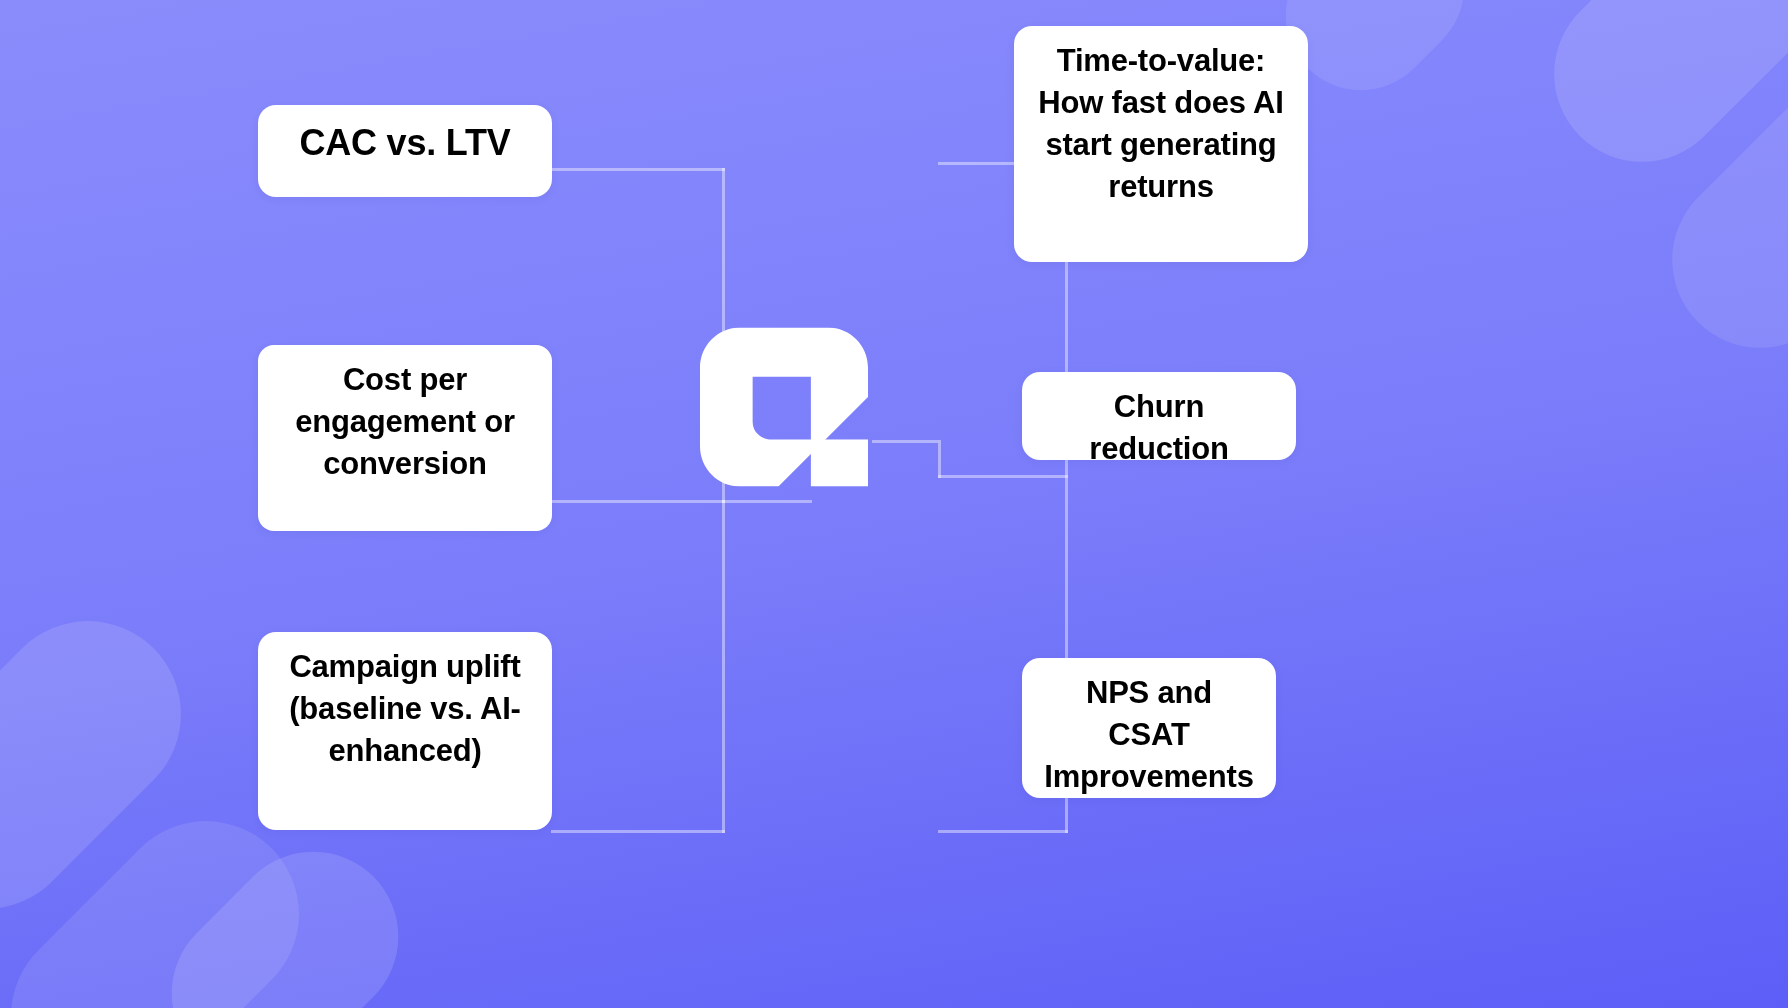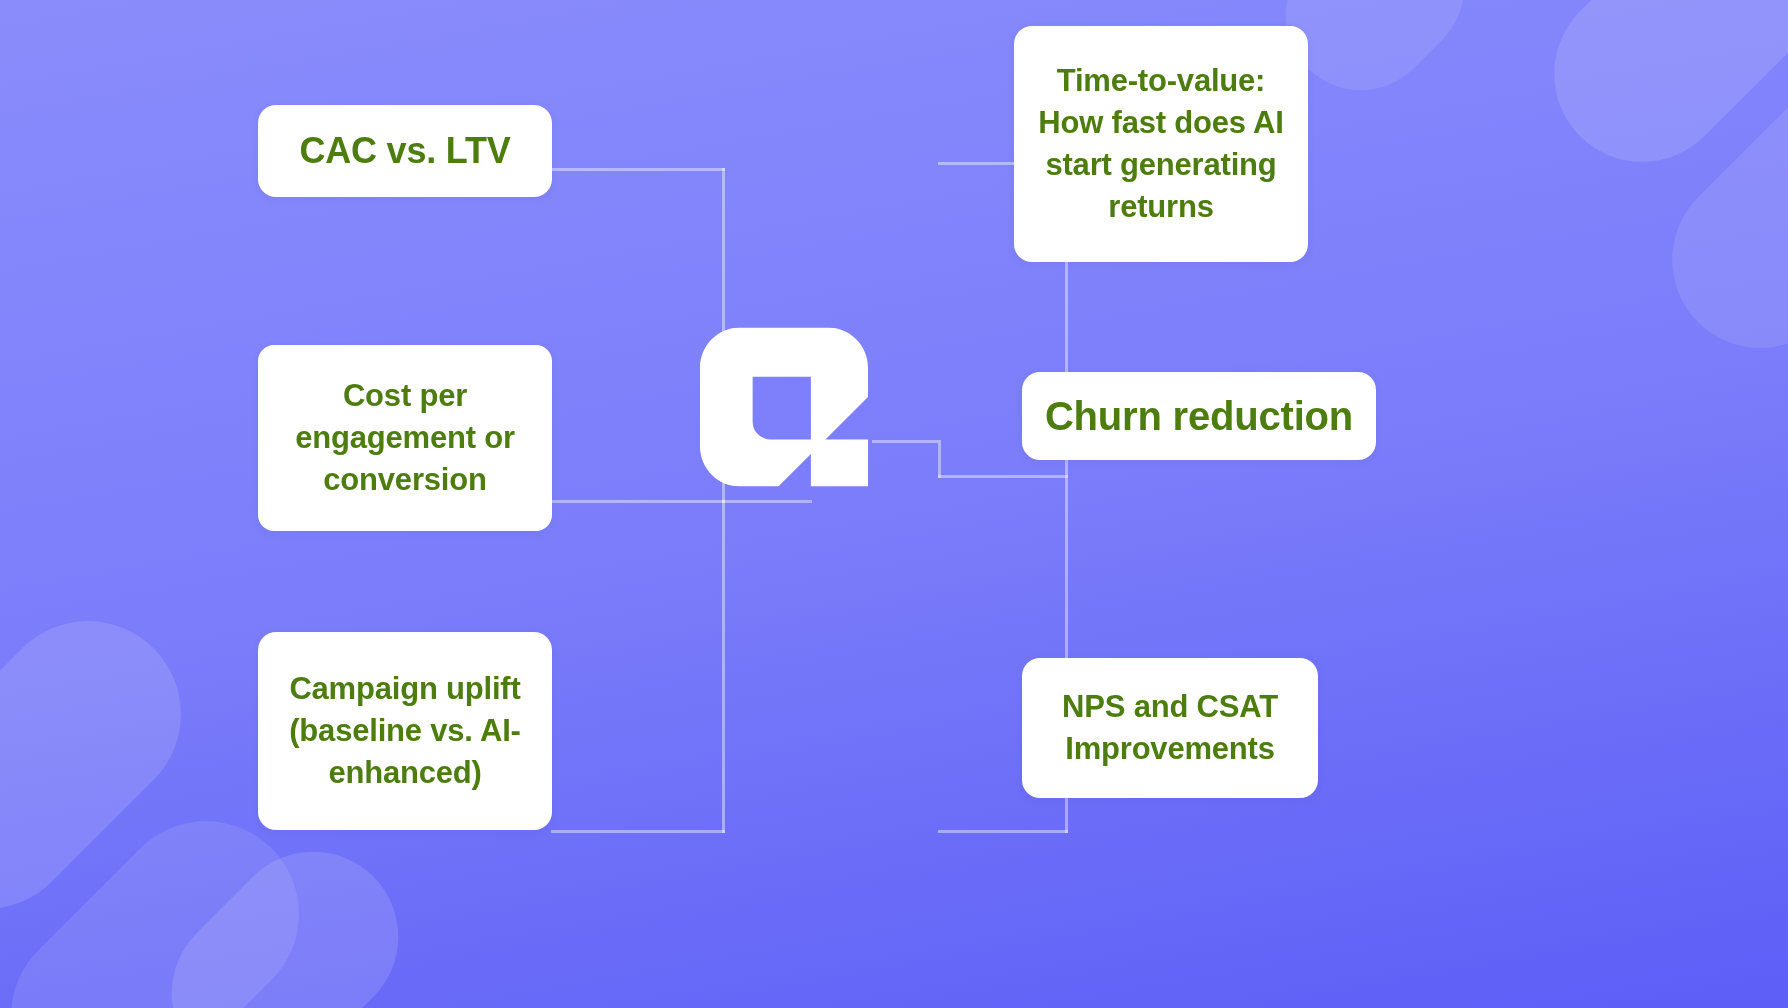--- a/index.html
+++ b/index.html
@@ -58,39 +58,38 @@
   #lead-right-top  { left:938px;  top:162px; width:130px; }
   #lead-right-bot  { left:938px;  top:830px; width:130px; }
   #connect-mid-r   { left:938px;  top:440px; height:38px; width:3px; }
 
   
   .card {
     position:absolute;
     background:#ffffff;
     border-radius:18px;
     display:flex;
-    align-items:center;
     justify-content:center;
     text-align:center;
-    color:#4d7c0f;
+    color:#000000;
     font-weight:700;
     line-height:1.36;
     letter-spacing:-0.2px;
     padding:14px 20px;
     box-shadow:0 2px 10px rgba(40,40,120,0.06);
   }
   .card .txt { white-space:pre-line; }
 
   #card-cac      { left:258px;  top:105px; width:294px;  height:92px;  font-size:36px; }
   #card-cost     { left:258px;  top:345px; width:294px;  height:186px; font-size:31px;border-radius:16px; }
   #card-campaign { left:258px;  top:632px; width:294px;  height:198px; font-size:31px; }
 
   #card-ttv      { left:1014px; top:26px;  width:294px;  height:236px; font-size:31px; }
-  #card-churn    { left:1022px; top:372px; width:354px;  height:88px;  font-size:40px; }
-  #card-nps      { left:1022px; top:658px; width:296px;  height:140px; font-size:31px; }
+  #card-churn    { left:1022px; top:372px; width:274px;  height:88px;  font-size:31px; }
+  #card-nps      { left:1022px; top:658px; width:254px;  height:140px; font-size:31px; }
 
   
   #logo {
     position:absolute;
     left:709px; top:336px;
     width:150px; height:142px;
     transform:scale(1.12);
     transform-origin:center center;
   }
   #logo svg { display:block; width:100%; height:100%; }

